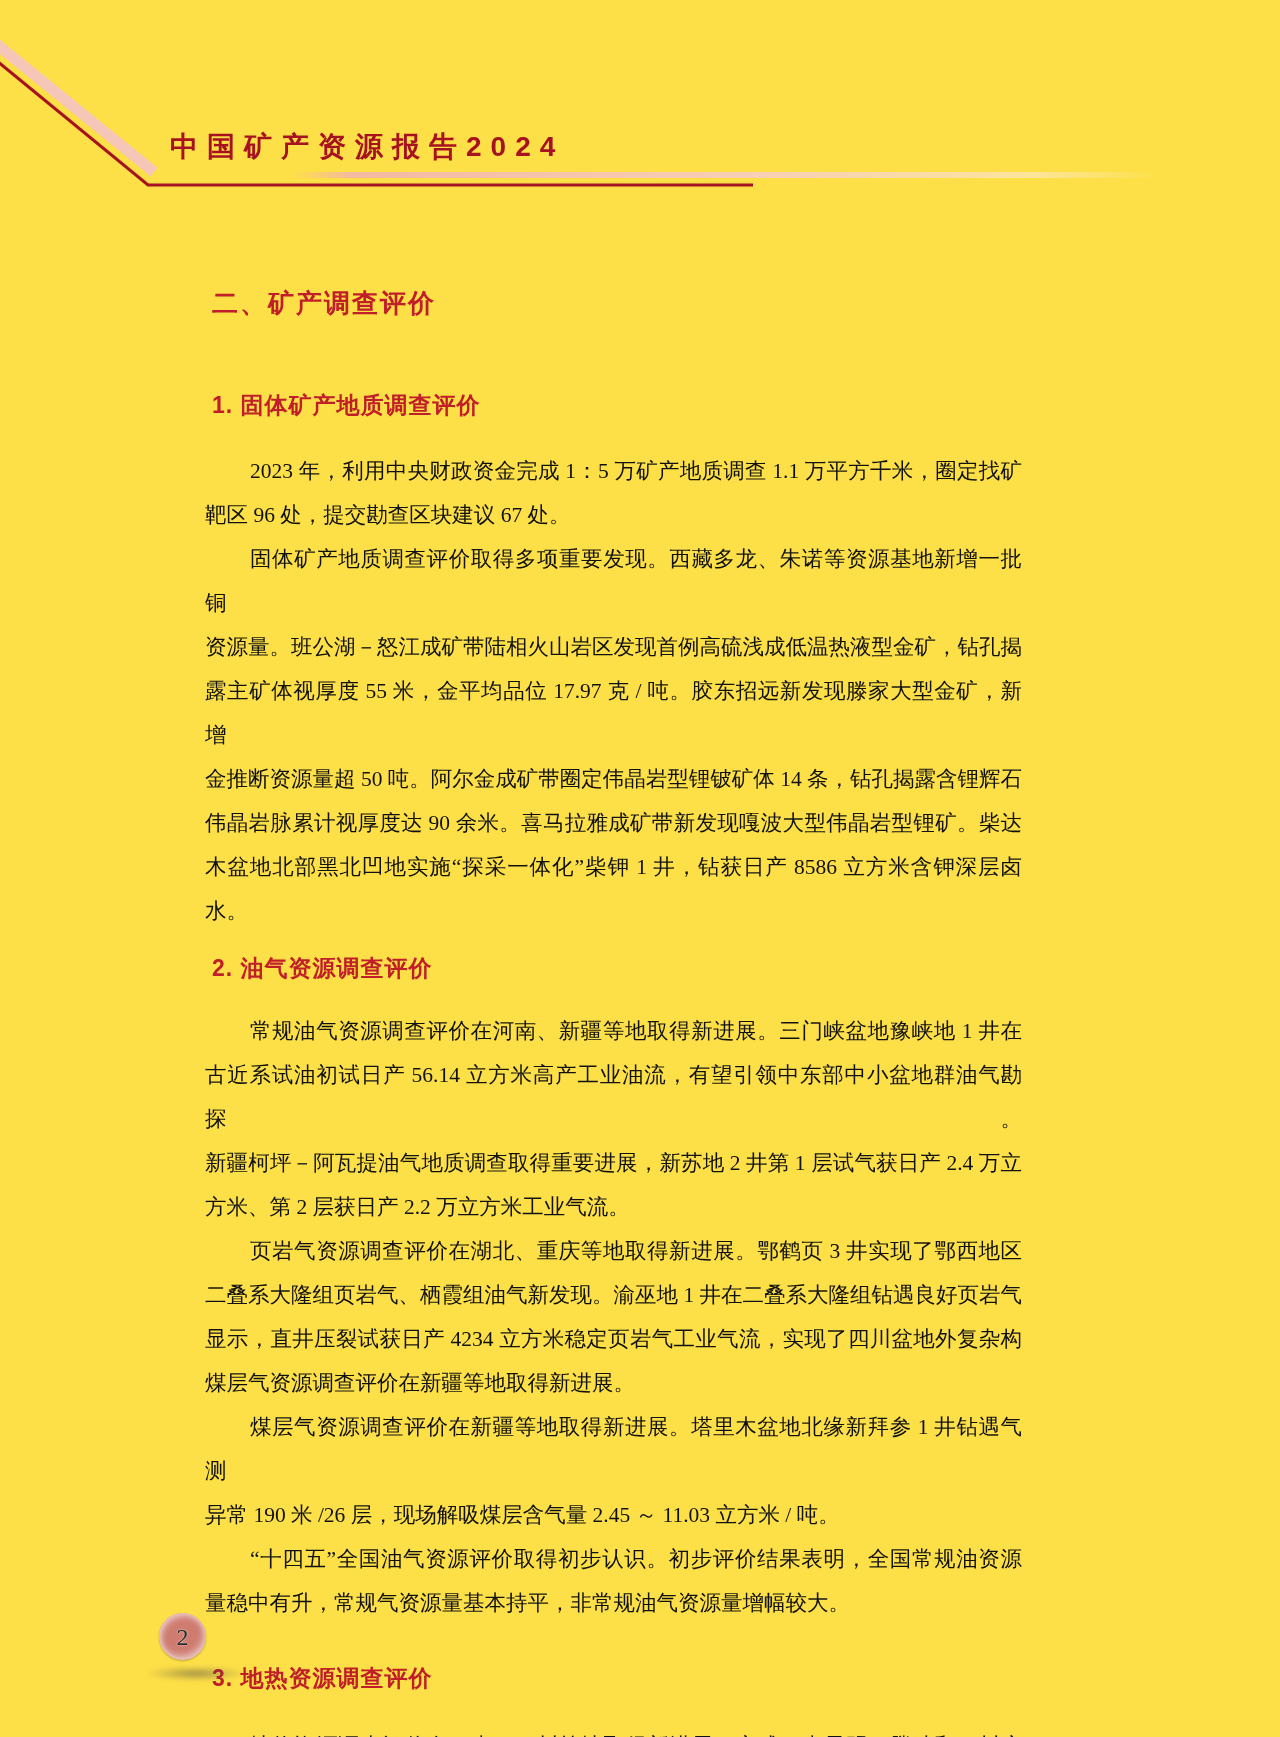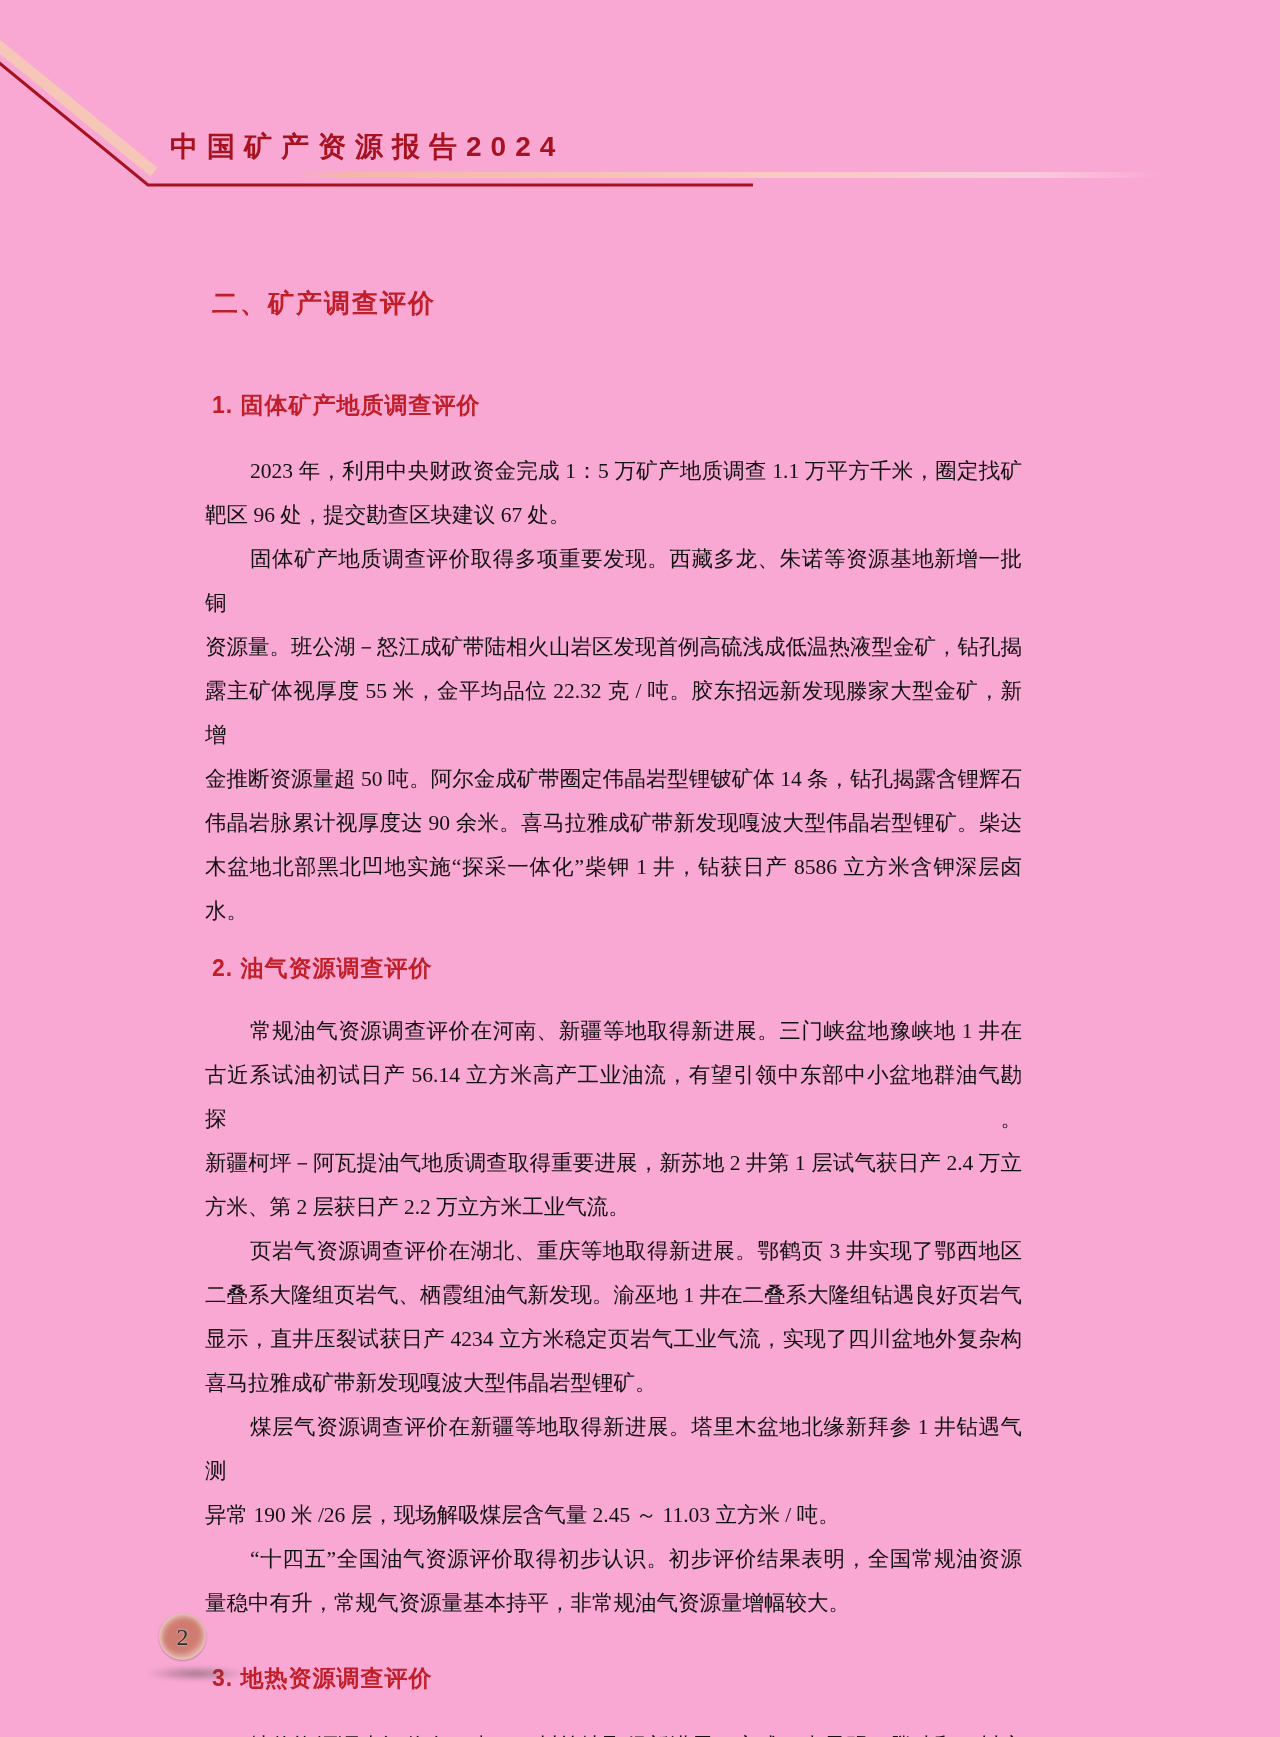--- a/index.html
+++ b/index.html
@@ -1,19 +1,19 @@
 <!DOCTYPE html>
 <html><head>
 <meta charset="utf-8">
 <style>
   html,body{margin:0;padding:0;background:#ffffff;}
   #page{
     position:relative;
     width:1280px;height:1737px;
-    background:#f9a8d4;
+    background:#fde047;
     overflow:hidden;
     font-family:"Liberation Serif","DejaVu Serif",serif;
     color:#111111;
   }
   
   #corner-svg{position:absolute;top:0;left:0;}
   .pink-strip{
     position:absolute;left:292px;top:172px;width:868px;height:6px;
     background:linear-gradient(to right,
       rgba(244,183,166,0) 0%,
@@ -93,38 +93,38 @@
     <div class="section-heading">二、矿产调查评价</div>
 
     <div class="sub-heading">1. 固体矿产地质调查评价</div>
     <div class="para">
         <div class="line indent fill">2023 年，利用中央财政资金完成 1：5 万矿产地质调查 1.1 万平方千米，圈定找矿</div>
         <div class="line">靶区 96 处，提交勘查区块建议 67 处。</div>
       </div>
     <div class="para">
         <div class="line indent fill">固体矿产地质调查评价取得多项重要发现。西藏多龙、朱诺等资源基地新增一批铜</div>
         <div class="line fill">资源量。班公湖－怒江成矿带陆相火山岩区发现首例高硫浅成低温热液型金矿，钻孔揭</div>
-        <div class="line fill">露主矿体视厚度 55 米，金平均品位 22.32 克 / 吨。胶东招远新发现滕家大型金矿，新增</div>
+        <div class="line fill">露主矿体视厚度 55 米，金平均品位 17.97 克 / 吨。胶东招远新发现滕家大型金矿，新增</div>
         <div class="line fill">金推断资源量超 50 吨。阿尔金成矿带圈定伟晶岩型锂铍矿体 14 条，钻孔揭露含锂辉石</div>
         <div class="line fill">伟晶岩脉累计视厚度达 90 余米。喜马拉雅成矿带新发现嘎波大型伟晶岩型锂矿。柴达</div>
         <div class="line">木盆地北部黑北凹地实施“探采一体化”柴钾 1 井，钻获日产 8586 立方米含钾深层卤水。</div>
       </div>
 
     <div class="sub-heading mt2">2. 油气资源调查评价</div>
     <div class="para">
         <div class="line indent fill">常规油气资源调查评价在河南、新疆等地取得新进展。三门峡盆地豫峡地 1 井在</div>
         <div class="line fill">古近系试油初试日产 56.14 立方米高产工业油流，有望引领中东部中小盆地群油气勘探。</div>
         <div class="line fill">新疆柯坪－阿瓦提油气地质调查取得重要进展，新苏地 2 井第 1 层试气获日产 2.4 万立</div>
         <div class="line">方米、第 2 层获日产 2.2 万立方米工业气流。</div>
       </div>
     <div class="para">
         <div class="line indent fill">页岩气资源调查评价在湖北、重庆等地取得新进展。鄂鹤页 3 井实现了鄂西地区</div>
         <div class="line fill">二叠系大隆组页岩气、栖霞组油气新发现。渝巫地 1 井在二叠系大隆组钻遇良好页岩气</div>
         <div class="line fill">显示，直井压裂试获日产 4234 立方米稳定页岩气工业气流，实现了四川盆地外复杂构</div>
-        <div class="line">喜马拉雅成矿带新发现嘎波大型伟晶岩型锂矿。</div>
+        <div class="line">煤层气资源调查评价在新疆等地取得新进展。</div>
       </div>
     <div class="para">
         <div class="line indent fill">煤层气资源调查评价在新疆等地取得新进展。塔里木盆地北缘新拜参 1 井钻遇气测</div>
         <div class="line">异常 190 米 /26 层，现场解吸煤层含气量 2.45 ～ 11.03 立方米 / 吨。</div>
       </div>
     <div class="para">
         <div class="line indent fill">“十四五”全国油气资源评价取得初步认识。初步评价结果表明，全国常规油资源</div>
         <div class="line">量稳中有升，常规气资源量基本持平，非常规油气资源量增幅较大。</div>
       </div>
 

